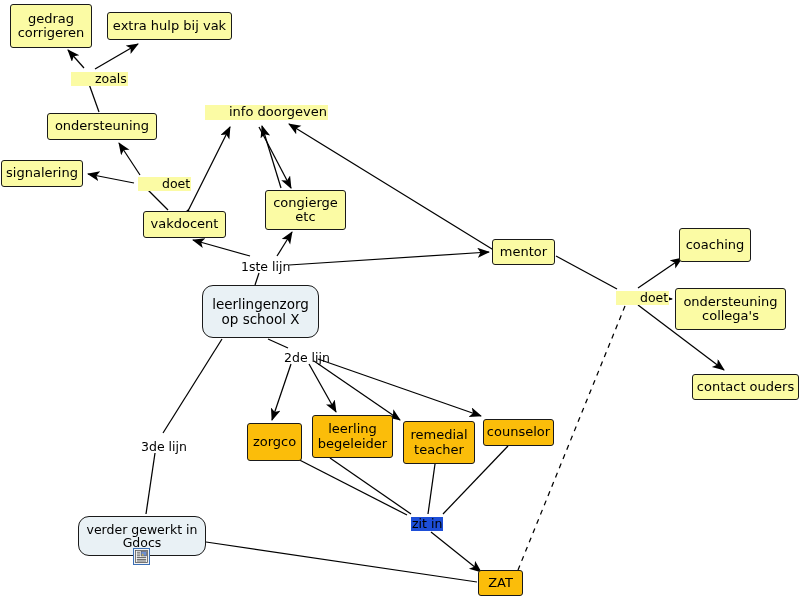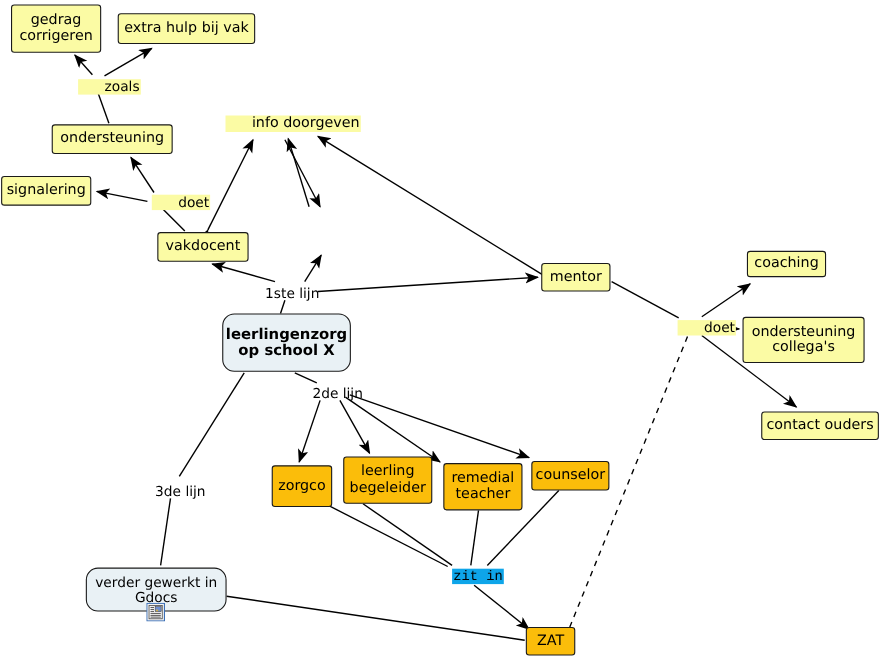--- a/index.html
+++ b/index.html
@@ -34,35 +34,35 @@
     line-height: 1.08;
     font-size: 13px;
     color: #000000;
     z-index: 5;
     white-space: pre-line;
   }
   .node.yellow { background: #fbfba4; }
   .node.orange { background: #fbbd0a; }
   .node.central {
     background: #e9f1f5;
-    font-weight: bold;
+    font-weight: normal;
     border-radius: 11px;
     font-size: 13.5px;
   }
   .link-label {
     position: absolute;
     font-size: 12.5px;
     color: #000000;
     z-index: 6;
     white-space: nowrap;
     padding: 0 1px;
     line-height: 1.15;
   }
   .link-label.hl-yellow { background: #fbfba4; padding-left: 24px; }
-  .link-label.hl-orange { background: #0ea5e9; font-family: Liberation Mono, monospace; }
+  .link-label.hl-orange { background: #1d4ed8; }
   .link-label.hl-none { background: transparent; }
   .doc-icon {
     position: absolute;
     width: 17px;
     height: 17px;
     z-index: 7;
   }
 </style>
 </head>
 <body>
@@ -149,27 +149,29 @@
   <div class="node yellow" style="left:107px;top:12px;width:125px;height:28px">extra hulp bij vak</div>
 
   <div class="node yellow" style="left:47px;top:113px;width:110px;height:27px">ondersteuning</div>
 
   <div class="node yellow" style="left:1px;top:160px;width:82px;height:27px">signalering</div>
 
   <div class="node yellow" style="left:143px;top:211px;width:83px;height:27px">vakdocent</div>
 
   <div class="link-label hl-yellow" style="left:205px;top:105px;font-size:13px">info doorgeven</div>
 
+  <div class="node yellow" style="left:265px;top:190px;width:81px;height:40px">congierge
+etc</div>
 
   <div class="node central" style="left:202px;top:285px;width:117px;height:53px">leerlingenzorg
 op school X</div>
 
   <div class="node yellow" style="left:492px;top:239px;width:63px;height:26px">mentor</div>
 
-  <div class="node yellow" style="left:679px;top:228px;width:72px;height:24px">coaching</div>
+  <div class="node yellow" style="left:679px;top:228px;width:72px;height:34px">coaching</div>
 
   <div class="node yellow" style="left:675px;top:288px;width:111px;height:42px">ondersteuning
 collega's</div>
 
   <div class="node yellow" style="left:692px;top:374px;width:107px;height:26px">contact ouders</div>
 
   <div class="node orange" style="left:247px;top:423px;width:55px;height:38px">zorgco</div>
 
   <div class="node orange" style="left:312px;top:415px;width:81px;height:43px">leerling
 begeleider</div>

